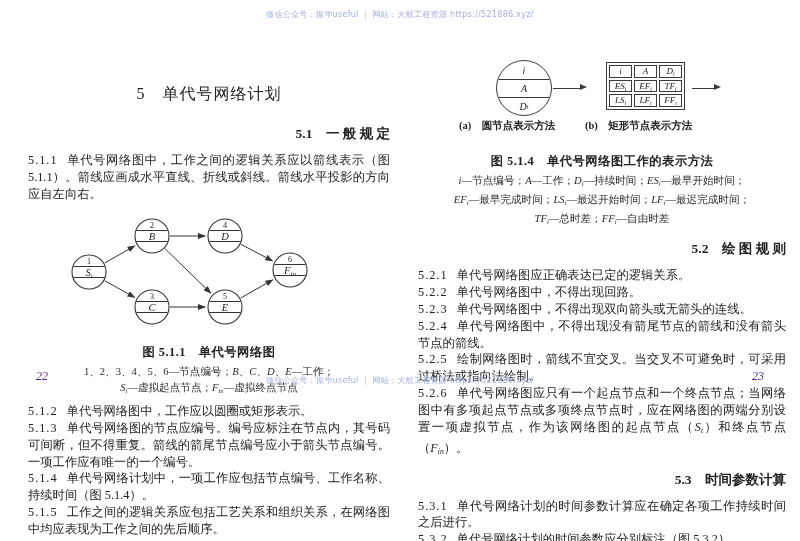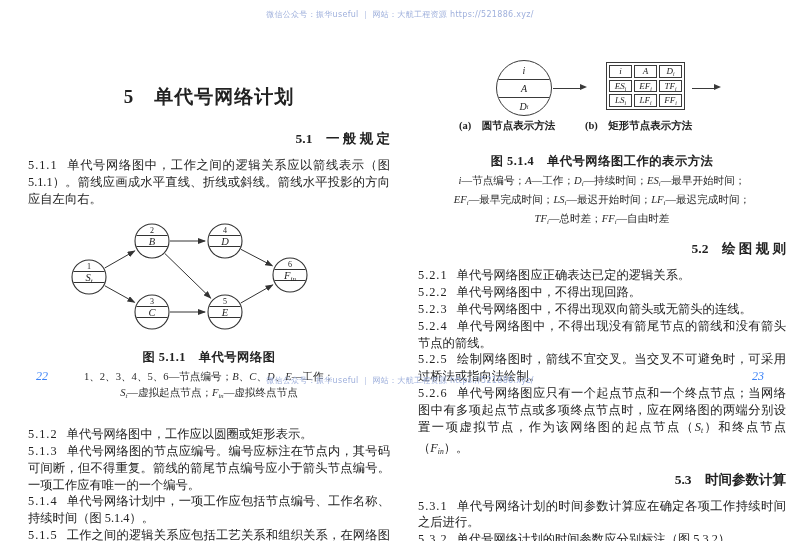--- a/index.html
+++ b/index.html
@@ -9,21 +9,21 @@
 
   .watermark{position:absolute;left:0;width:100%;text-align:center;
     font-family:"DejaVu Sans",sans-serif;font-size:8px;color:#9fb0dc;letter-spacing:.3px;white-space:nowrap}
   .wm-top{top:9px}
   .wm-bottom{bottom:8px}
 
   .col{position:absolute}
   .col-left{left:28px;top:84px;width:362px}
   .col-right{left:418px;top:50px;width:368px}
 
-  .chapter{font-size:19px;font-weight:bold;text-align:center;letter-spacing:1px;margin-bottom:20px}
+  .chapter{font-size:16px;font-weight:normal;text-align:center;letter-spacing:1px;margin-bottom:20px}
   .sec-head{font-size:13.5px;font-weight:bold;text-align:right;margin:7px 0 9px}
 
   .para{font-size:12.3px;line-height:16.8px;text-align:justify;text-justify:inter-character}
   .pnum{font-weight:normal;letter-spacing:1px;margin-right:9px;white-space:nowrap}
 
   sub{font-size:.62em;vertical-align:-0.28em;font-style:italic}
   i{font-family:"Liberation Serif","DejaVu Serif",serif}
 
   .fig-caption{font-size:12.3px;font-weight:bold;text-align:center;margin:17px 0 3px;letter-spacing:.5px}
   .fig-note{font-size:10.6px;line-height:16px;text-align:center;color:#2a2a2a}
@@ -49,21 +49,21 @@
     font-size:9px;font-style:italic;padding:0 1px}
   .harrow{position:absolute;height:1.2px;background:#3a3a3a}
   .harrow:after{content:"";position:absolute;right:-7px;top:-3.1px;width:0;height:0;
     border-left:7px solid #3a3a3a;border-top:3.5px solid transparent;border-bottom:3.5px solid transparent}
   .arrow-a{left:135px;top:37.5px;width:27px}
   .arrow-b{left:274px;top:37.5px;width:22px}
   .subcap{position:absolute;top:69px;font-size:10.5px;font-weight:bold;width:130px;}
   .subcap-a{left:41px}
   .subcap-b{left:167px}
 
-  .pageno{position:absolute;bottom:10px;font-size:12px;font-style:italic;color:#3b82f6}
+  .pageno{position:absolute;bottom:10px;font-size:12px;font-style:italic;color:#4c1d95}
   .pageno-left{left:36px}
   .pageno-right{left:752px}
 </style>
 </head>
 <body>
 
 <div class="spread">
 
   <div class="watermark wm-top">微信公众号：振华useful ｜ 网站：大航工程资源 https://521886.xyz/</div>
 
@@ -129,21 +129,21 @@
         <line x1="132.90345427053785" y1="39.54993497545461" x2="178.6628285882913" y2="84.05562780505043" marker-end="url(#arw)"></line>
         <line x1="138" y1="98" x2="173" y2="98" marker-end="url(#arw)"></line>
         <line x1="208.94976783055876" y1="35.34295548059997" x2="240.2780357438236" y2="51.73004946600004" marker-end="url(#arw)"></line>
         <line x1="208.64316516484715" y1="89.09542906001009" x2="240.61870537239207" y2="70.8939677110999" marker-end="url(#arw)"></line>
       </svg>
 
     <div class="fig-caption">图 5.1.1　单代号网络图</div>
     <div class="fig-note">1、2、3、4、5、6—节点编号；<i>B</i>、<i>C</i>、<i>D</i>、<i>E</i>—工作；</div>
     <div class="fig-note"><i>S</i><sub>t</sub>—虚拟起点节点；<i>F</i><sub>in</sub>—虚拟终点节点</div>
 
-    <p class="para" style="margin-top:22px">
+    <p class="para" style="margin-top:4px">
       <b class="pnum">5.1.2</b><span>单代号网络图中，工作应以圆圈或矩形表示。</span>
     </p>
     <p class="para">
       <b class="pnum">5.1.3</b><span>单代号网络图的节点应编号。编号应标注在节点内，其号码可间断，但不得重复。箭线的箭尾节点编号应小于箭头节点编号。一项工作应有唯一的一个编号。</span>
     </p>
     <p class="para">
       <b class="pnum">5.1.4</b><span>单代号网络计划中，一项工作应包括节点编号、工作名称、持续时间（图 5.1.4）。</span>
     </p>
     <p class="para">
       <b class="pnum">5.1.5</b><span>工作之间的逻辑关系应包括工艺关系和组织关系，在网络图中均应表现为工作之间的先后顺序。</span>

